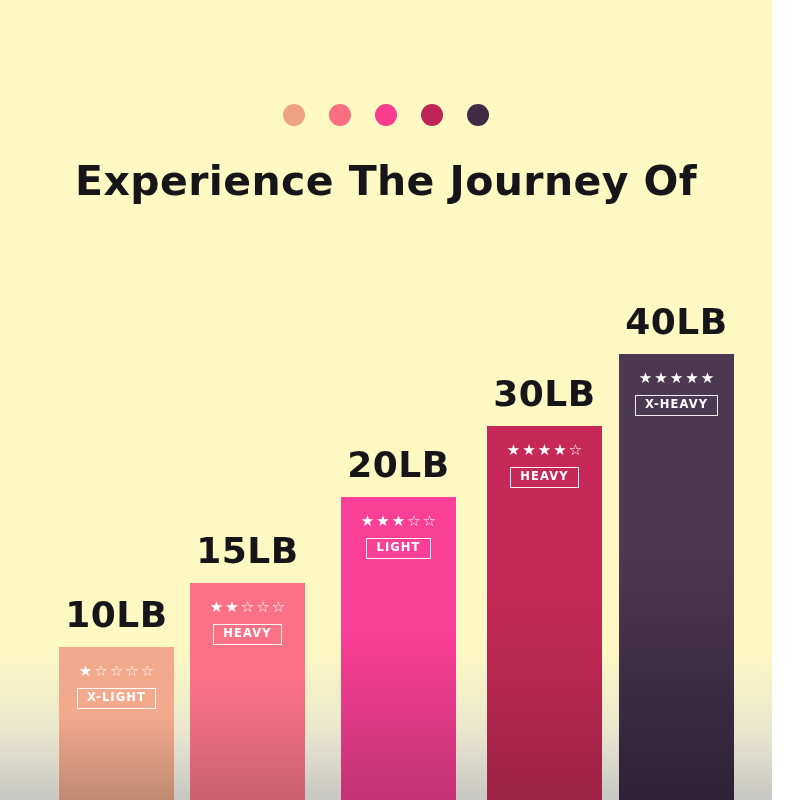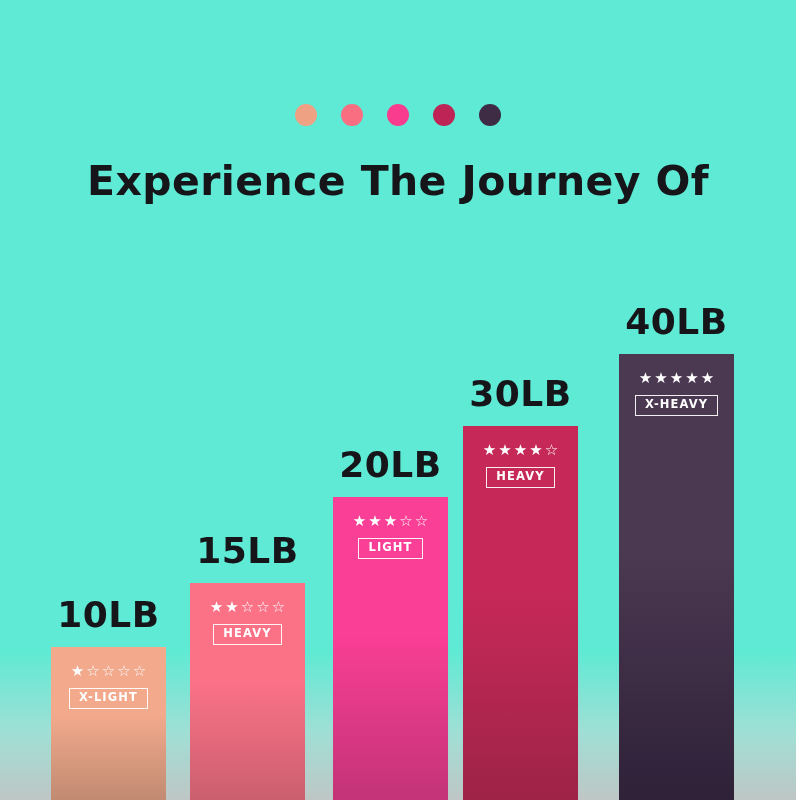--- a/index.html
+++ b/index.html
@@ -8,24 +8,25 @@
   }
   body {
     width: 800px;
     height: 800px;
     overflow: hidden;
     font-family: "DejaVu Sans", "Liberation Sans", sans-serif;
   }
 
   #poster {
     position: relative;
-    width: 796px;
+    width: 724px;
     height: 800px;
-    background: #5eead4;
+    background: #fef9c3;
     overflow: hidden;
+    padding-left: 48px;
   }
 
   
   .floor {
     position: absolute;
     left: 0;
     right: 0;
     bottom: 0;
     height: 150px;
     background: linear-gradient(to bottom, rgba(255,255,255,0) 0%, rgba(214,214,214,0.55) 55%, rgba(196,196,196,0.95) 100%);
@@ -148,21 +149,21 @@
       <div class="dot" style="background: rgb(249, 60, 142);"></div>
       <div class="dot" style="background: rgb(190, 37, 86);"></div>
       <div class="dot" style="background: rgb(62, 43, 68);"></div>
     </div>
 
   <div class="headline">
     <span class="line">Experience The Journey Of</span>
   </div>
 
   <div class="chart">
-      <div class="bar-slot" style="left: 4px; width: 115px; margin-top: 24px;">
+      <div class="bar-slot" style="left: 12px; width: 115px; margin-top: 24px;">
         <div class="bar-label">10LB</div>
         <div class="bar" style="height: 153px; background: linear-gradient(rgb(242, 169, 140) 0%, rgb(242, 169, 140) 45%, rgb(192, 139, 114) 100%);">
           <div class="stars">
             <span class="star">★</span>
             <span class="star">☆</span>
             <span class="star">☆</span>
             <span class="star">☆</span>
             <span class="star">☆</span>
           </div>
           <div class="badge">X-LIGHT</div>
@@ -174,34 +175,34 @@
           <div class="stars">
             <span class="star">★</span>
             <span class="star">★</span>
             <span class="star">☆</span>
             <span class="star">☆</span>
             <span class="star">☆</span>
           </div>
           <div class="badge">HEAVY</div>
         </div>
       </div>
-      <div class="bar-slot" style="left: 286px; width: 115px; margin-top: 20px;">
+      <div class="bar-slot" style="left: 294px; width: 115px; margin-top: 20px;">
         <div class="bar-label">20LB</div>
         <div class="bar" style="height: 303px; background: linear-gradient(rgb(250, 63, 150) 0%, rgb(250, 63, 150) 45%, rgb(195, 51, 118) 100%);">
           <div class="stars">
             <span class="star">★</span>
             <span class="star">★</span>
             <span class="star">★</span>
             <span class="star">☆</span>
             <span class="star">☆</span>
           </div>
           <div class="badge">LIGHT</div>
         </div>
       </div>
-      <div class="bar-slot" style="left: 416px; width: 115px;">
+      <div class="bar-slot" style="left: 440px; width: 115px;">
         <div class="bar-label">30LB</div>
         <div class="bar" style="height: 374px; background: linear-gradient(rgb(198, 41, 87) 0%, rgb(198, 41, 87) 45%, rgb(158, 35, 71) 100%);">
           <div class="stars">
             <span class="star">★</span>
             <span class="star">★</span>
             <span class="star">★</span>
             <span class="star">★</span>
             <span class="star">☆</span>
           </div>
           <div class="badge">HEAVY</div>

